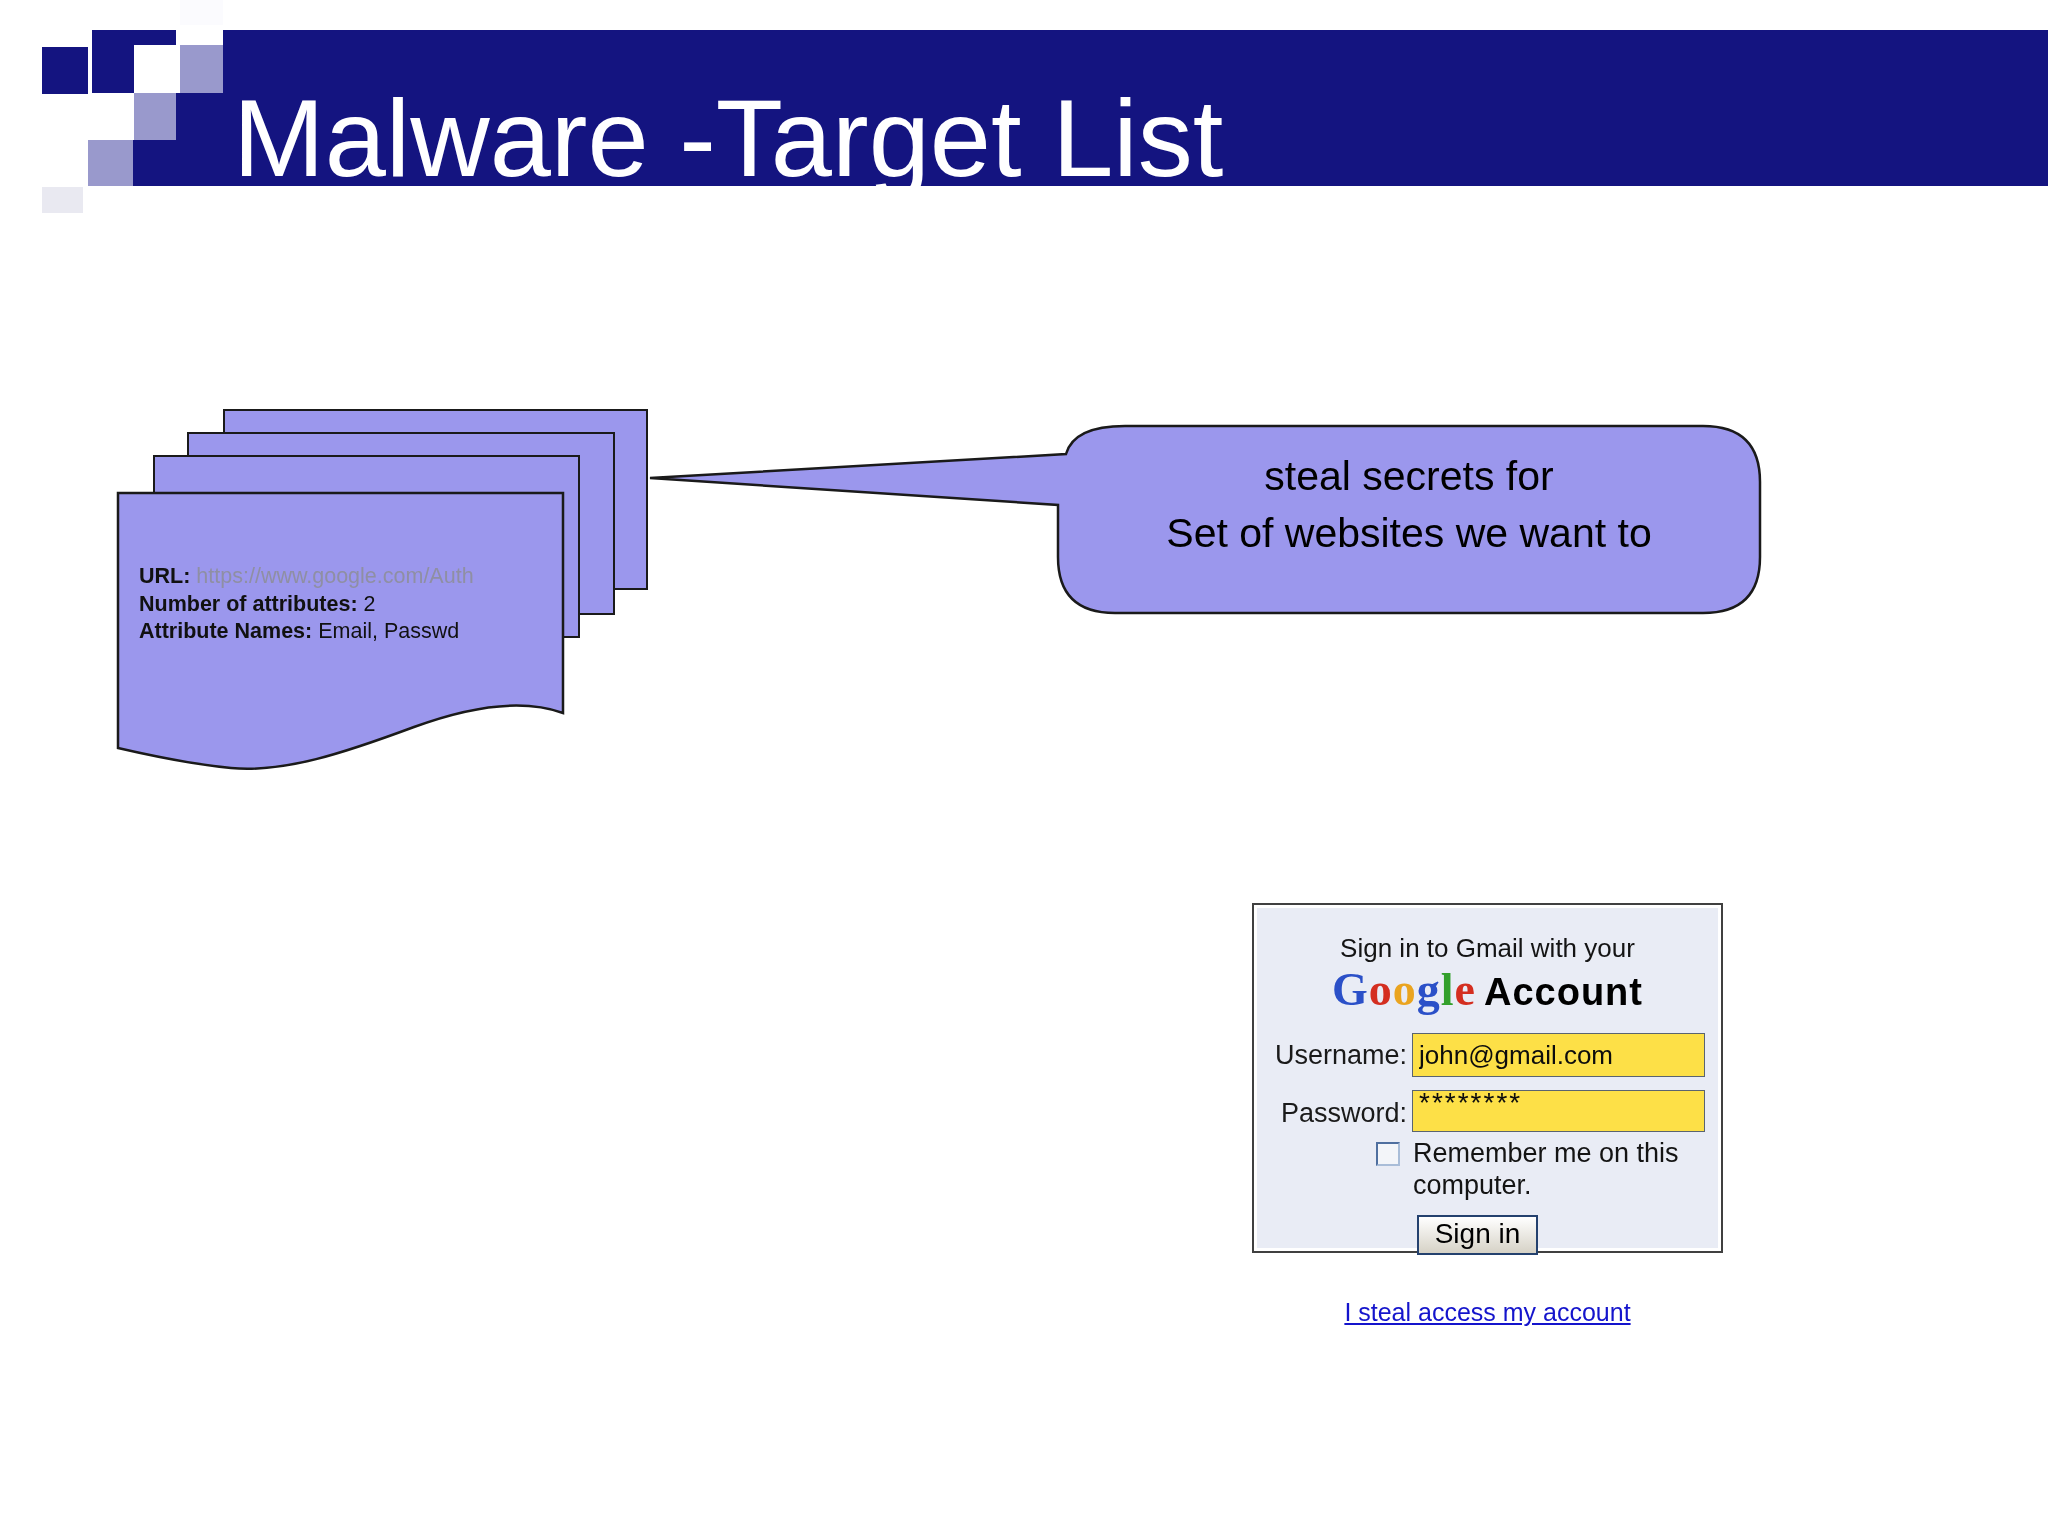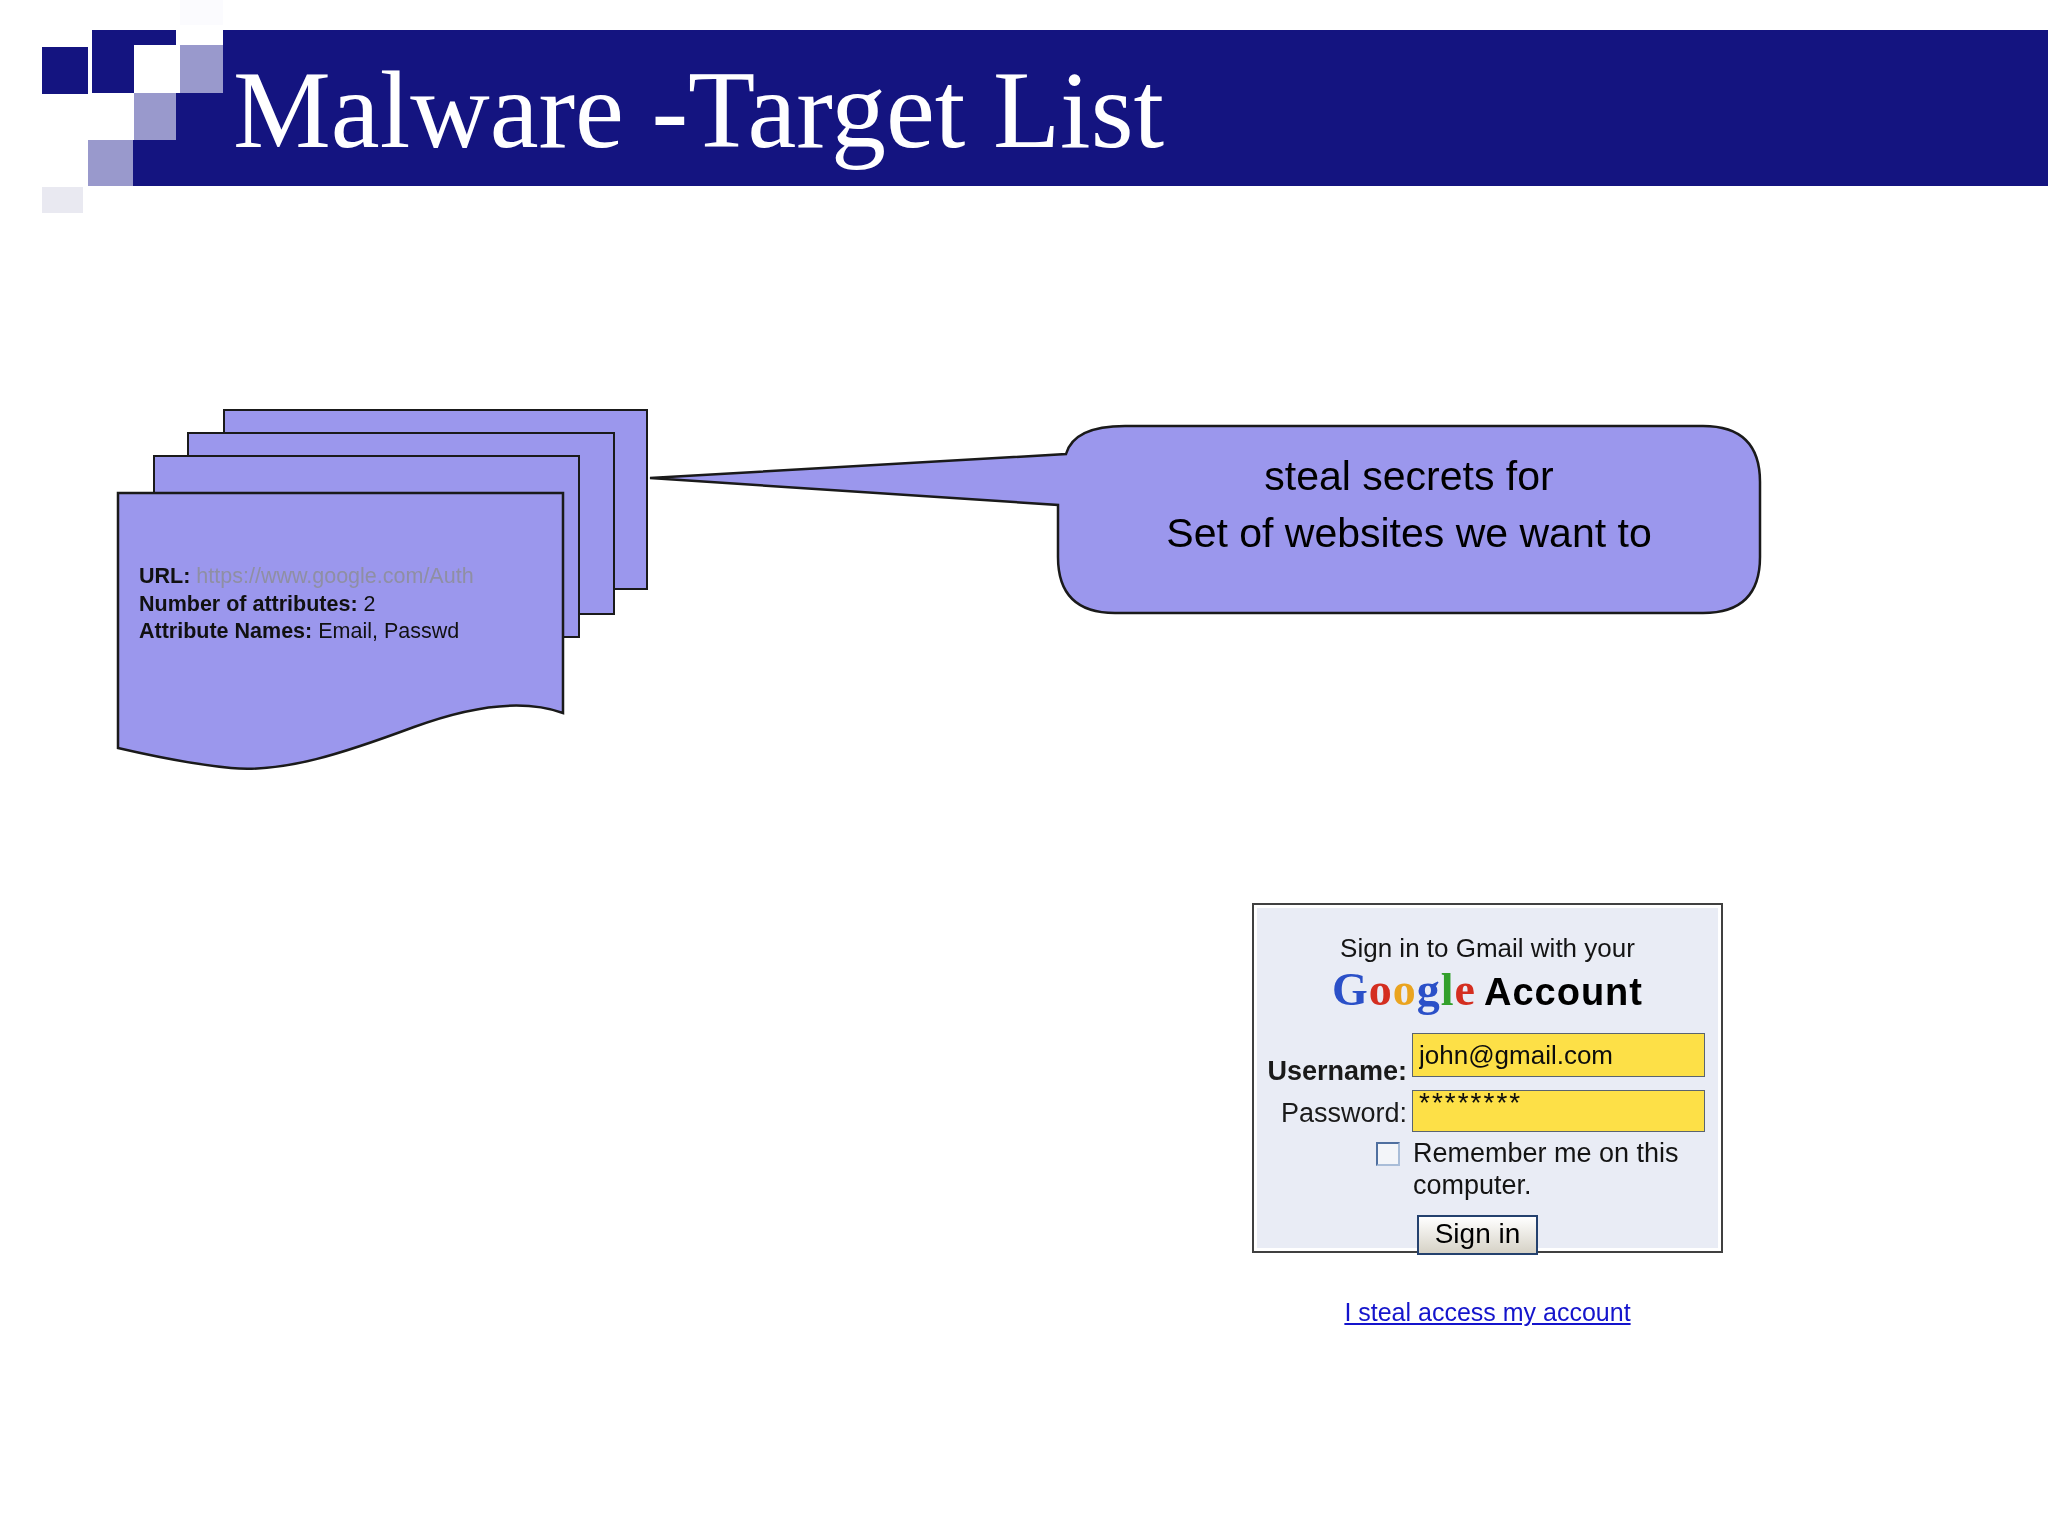--- a/index.html
+++ b/index.html
@@ -15,22 +15,22 @@
   .sq { position:absolute; }
   .sq-offwhite { left:180px; top:0;     width:43px; height:25px; background:#fbfbfe; }
   .sq-navy-a   { left:92px;  top:30px;  width:84px; height:63px; background:#141480; }
   .sq-white-b  { left:134px; top:45px;  width:46px; height:48px; background:#ffffff; }
   .sq-lav-c    { left:180px; top:45px;  width:43px; height:48px; background:#9999cc; }
   .sq-navy-sm  { left:42px;  top:47px;  width:46px; height:47px; background:#141480; }
   .sq-lav-e    { left:134px; top:93px;  width:42px; height:47px; background:#9999cc; }
   .sq-lav-f    { left:88px;  top:140px; width:45px; height:46px; background:#9999cc; }
   .sq-faint    { left:42px;  top:187px; width:41px; height:26px; background:#e9e9f1; }
   .title-text {
-    position:absolute; left:233px; top:52px; color:#ffffff;
-    font-size:110px; line-height:116px; white-space:nowrap; letter-spacing:0px;font-family:Liberation Serif, serif;
+    position:absolute; left:233px; top:80px; color:#ffffff;
+    font-size:110px; line-height:116px; white-space:nowrap; letter-spacing:0px;
   }
 
   
   .page { position:absolute; background:#9b97ed; border:2px solid #1a1a1a; box-sizing:border-box; }
   .page-1 { left:223px; top:409px; width:425px; height:181px; }
   .page-2 { left:187px; top:432px; width:428px; height:183px; }
   .page-3 { left:153px; top:455px; width:427px; height:183px; }
   .front-doc-svg { position:absolute; left:116px; top:491px; }
   .doc-text {
     position:absolute; left:139px; top:563px; color:#111111;
@@ -56,21 +56,21 @@
     position:absolute; left:0; top:25px; width:100%; text-align:center;
     color:#141414; font-size:26px;
   }
   .gmail-logo-row {
     position:absolute; left:0; top:55px; width:100%; height:56px;
     display:flex; justify-content:center; align-items:baseline; gap:8px;
   }
   .google-logo { font-family:"Liberation Serif", serif; font-weight:bold; font-size:46px; letter-spacing:1px; }
   .account-word { font-weight:bold; font-size:38px; color:#000000; letter-spacing:1px; }
   .field-label { position:absolute; left:0; width:150px; text-align:right; color:#1a1a1a; font-size:27px; }
-  .username-label { top:148px;font-weight:bold; }
+  .username-label { top:132px; }
   .password-label { top:190px;text-align:right; }
   .txt {
     position:absolute; left:155px; width:293px; height:44px; box-sizing:border-box;
     background:#fde047; border:1px solid #5a6470; font-family:"Liberation Sans", sans-serif;
     font-size:26px; color:#0d0d0d; padding:0 6px; outline:none;
   }
   .username-input { top:125px; }
   .password-input { top:182px; height:42px; font-size:28px; letter-spacing:2px; padding-bottom:16px; }
   .remember-checkbox {
     position:absolute; left:119px; top:234px; width:24px; height:24px;

